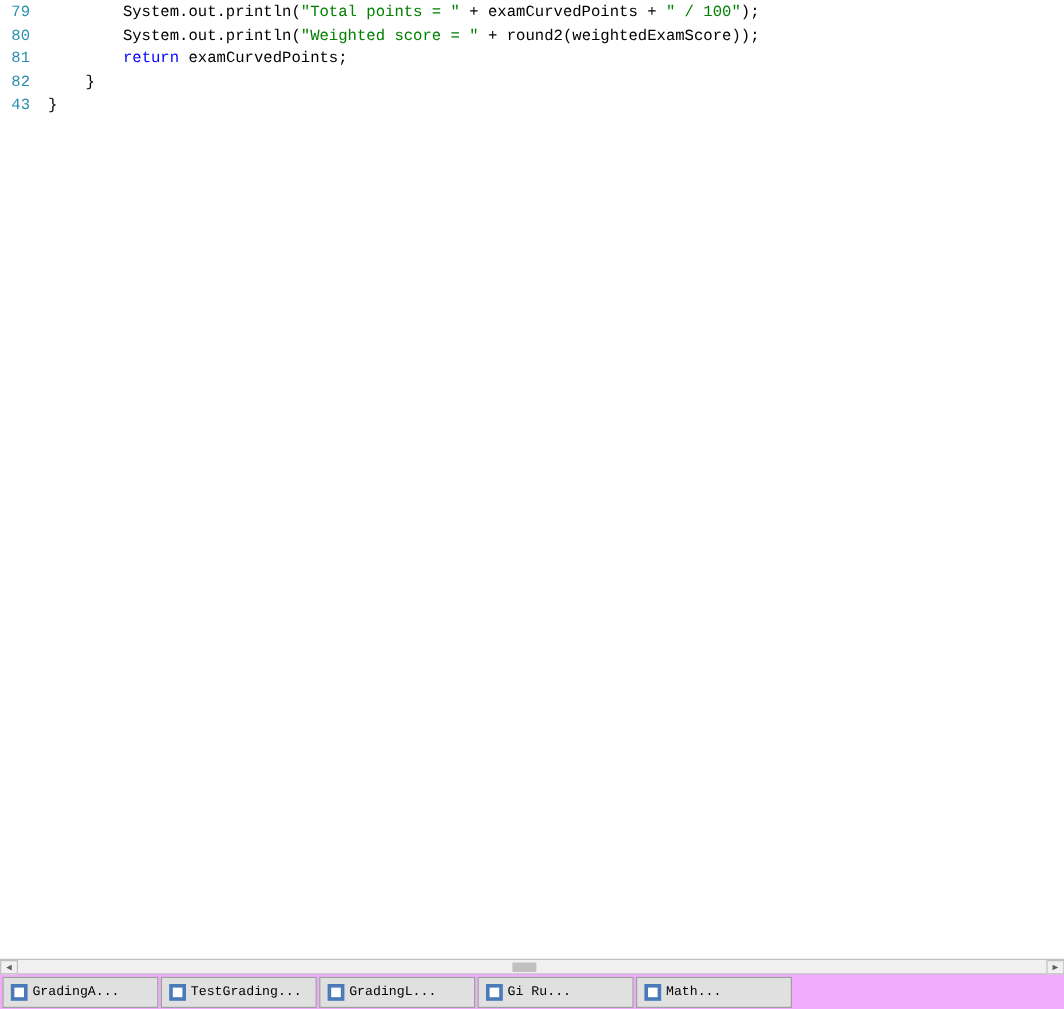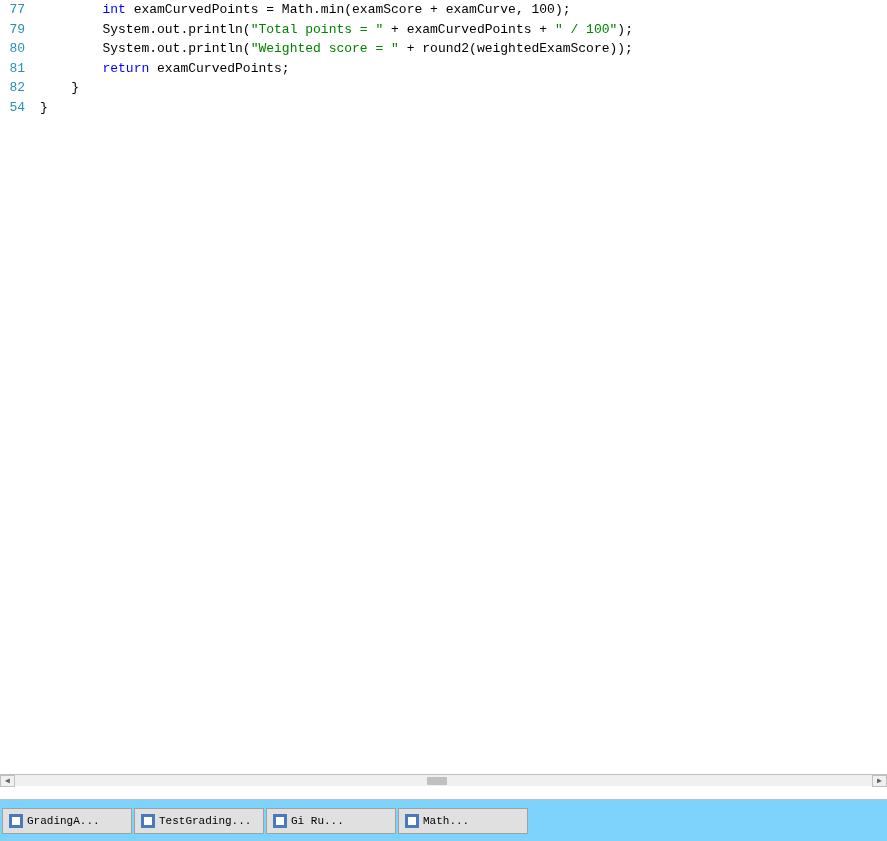--- a/index.html
+++ b/index.html
@@ -89,28 +89,27 @@
       display: flex;
       align-items: center;
       justify-content: center;
       font-size: 8px;
       color: #606060;
       cursor: pointer;
       flex-shrink: 0;
     }
 
     .taskbar {
-      height: 42px;
-      background: #7dd3fc;
+      height: 30px;
+      background: #f0abfc;
       border-top: 1px solid #c0c0c0;
       display: flex;
       align-items: center;
       padding: 0 2px;
       gap: 2px;
-      margin-top: 13px;
     }
 
     .taskbar-item {
       height: 26px;
       background: #e0e0e0;
       border: 1px solid #a0a0a0;
       display: flex;
       align-items: center;
       padding: 0 6px;
       font-size: 11px;
@@ -142,42 +141,38 @@
       overflow: hidden;
       text-overflow: ellipsis;
     }
   </style>
 </head>
 <body>
 
 <div class="code-area">
   <table class="code-table">
     <tbody id="code-body">
-    <tr>
-          <td class="line-number">77</td>
-          <td class="line-content"><span>        </span><span class="kw">int</span><span> examCurvedPoints = Math.min(examScore + examCurve, 100);</span></td>
-        </tr>
         <tr>
           <td class="line-number">79</td>
           <td class="line-content"><span>        System.out.println(</span><span class="green-str">"Total points = "</span><span> + examCurvedPoints + </span><span class="green-str">" / 100"</span><span>);</span></td>
         </tr>
         <tr>
           <td class="line-number">80</td>
           <td class="line-content"><span>        System.out.println(</span><span class="green-str">"Weighted score = "</span><span> + round2(weightedExamScore));</span></td>
         </tr>
         <tr>
           <td class="line-number">81</td>
           <td class="line-content"><span>        </span><span class="kw">return</span><span> examCurvedPoints;</span></td>
         </tr>
         <tr>
           <td class="line-number">82</td>
           <td class="line-content"><span>    }</span></td>
         </tr>
         <tr>
-          <td class="line-number">54</td>
+          <td class="line-number">43</td>
           <td class="line-content"><span>}</span></td>
         </tr>
       </tbody>
   </table>
 </div>
 
 <div class="scrollbar-area">
   <div class="scrollbar-arrow">◀</div>
   <div class="scrollbar-track">
     <div class="scrollbar-thumb"></div>
@@ -195,20 +190,26 @@
   <div class="taskbar-item">
     <div class="icon-box">
       <div class="icon-inner"></div>
     </div>
     <span>TestGrading...</span>
   </div>
   <div class="taskbar-item">
     <div class="icon-box">
       <div class="icon-inner"></div>
     </div>
+    <span>GradingL...</span>
+  </div>
+  <div class="taskbar-item">
+    <div class="icon-box">
+      <div class="icon-inner"></div>
+    </div>
     <span>Gi Ru...</span>
   </div>
   <div class="taskbar-item">
     <div class="icon-box">
       <div class="icon-inner"></div>
     </div>
     <span>Math...</span>
   </div>
 </div>
 

